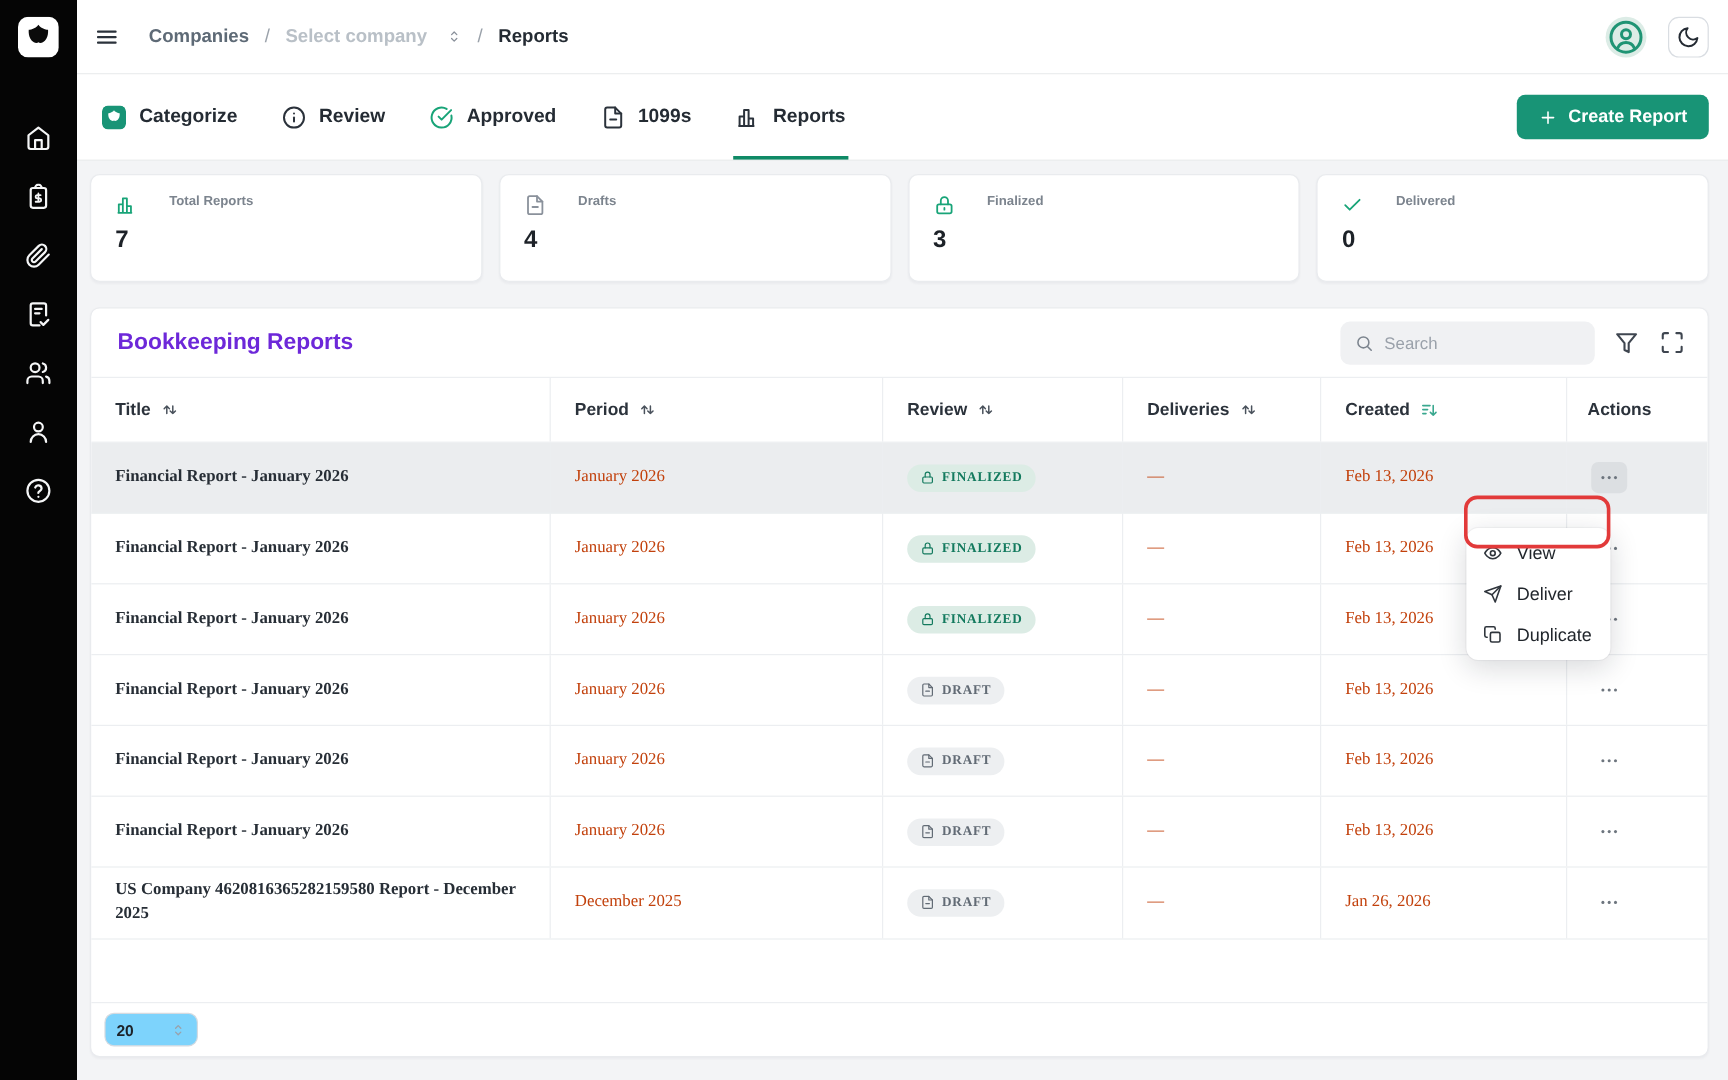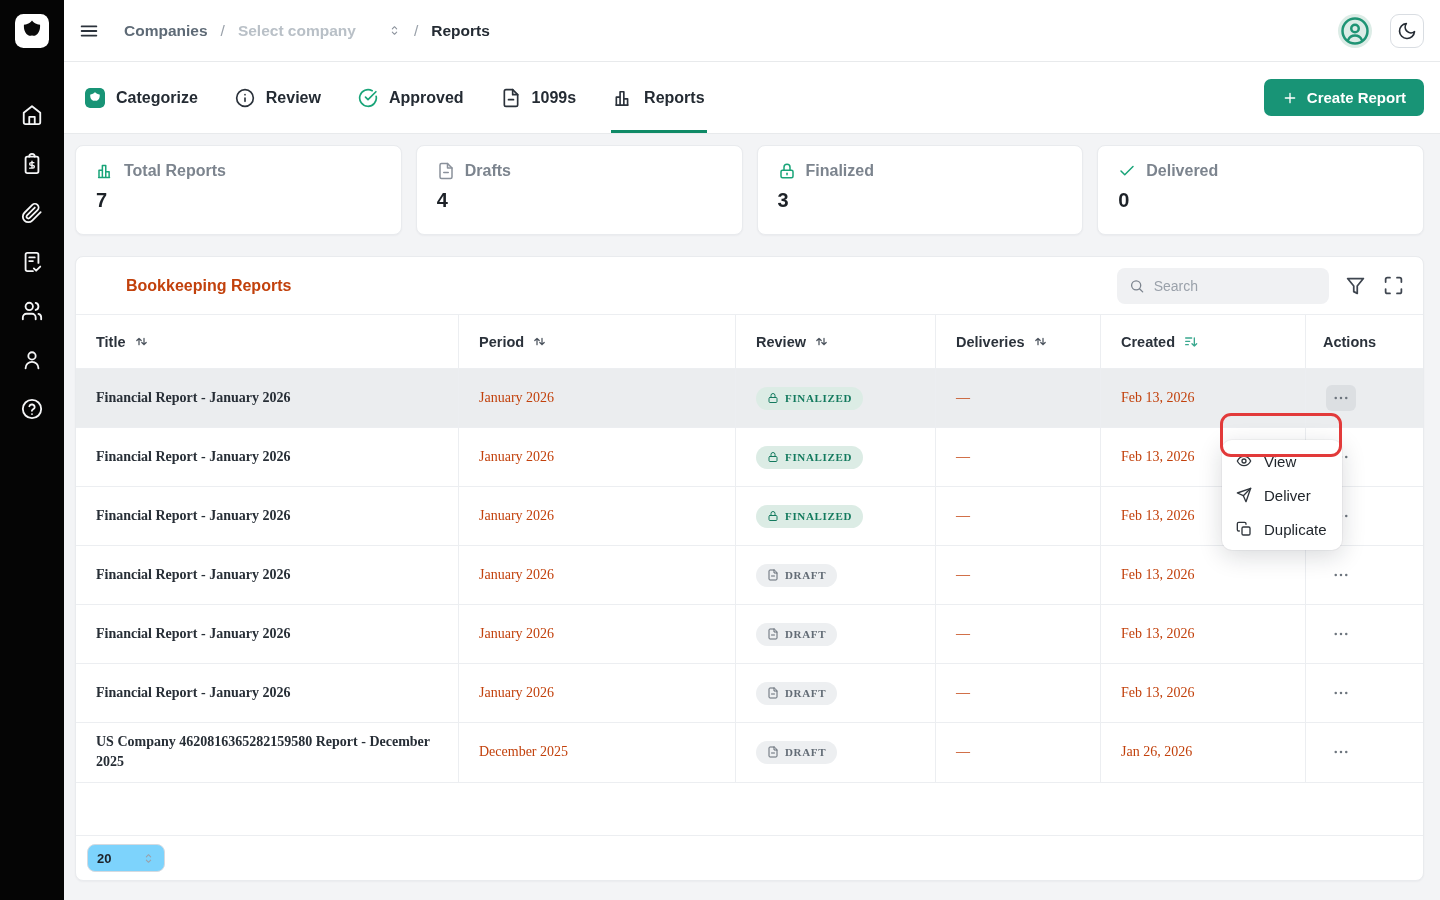--- a/index.html
+++ b/index.html
@@ -15,21 +15,21 @@
   .side-btn { width:22px; height:22px; color:#f5f6f7; background:none; border:none; cursor:pointer; display:flex; }
 
   
   .main { margin-left:64px; }
   .topbar { height:62px; background:#fff; border-bottom:1px solid #e8eaec;
     display:flex; align-items:center; padding:0 16px 0 14px; }
   .hamburger { background:none; border:none; color:#2b323b; width:22px; height:22px; cursor:pointer; display:flex; margin-right:24px; }
   .crumbs { display:flex; align-items:center; gap:13px; font-size:15.5px; }
   .crumb-link { color:#5e6a76; font-weight:600; cursor:pointer; }
   .crumb-sep { color:#9aa1aa; }
-  .crumb-select { color:#b9c0c7; font-weight:600; display:flex; align-items:center; gap:32px; cursor:pointer; }
+  .crumb-select { color:#b9c0c7; font-weight:600; display:flex; align-items:center; gap:16px; cursor:pointer; }
   .crumb-select .icon { color:#8a919b; }
   .crumb-current { color:#242b33; font-weight:700; }
   .topbar-right { margin-left:auto; display:flex; align-items:center; gap:18px; }
   .avatar { width:34px; height:34px; border-radius:50%; background:#dcece6; color:#1f9474;
     display:flex; align-items:center; justify-content:center; border:none; cursor:pointer; }
   .theme-btn { width:34px; height:34px; border-radius:9px; background:#fff; border:1px solid #d9dde2;
     color:#242b33; display:flex; align-items:center; justify-content:center; cursor:pointer; }
 
   
   .tabbar { height:72px; background:#fff; border-bottom:1px solid #e8eaec;
@@ -43,30 +43,30 @@
   .tab .green { color:#18a478; }
   .create-btn { margin-left:auto; align-self:center; height:37px; padding:0 18px; background:#189476; color:#fff;
     border:none; border-radius:7px; font-size:15px; font-weight:600; display:flex; align-items:center; gap:9px;
     cursor:pointer; font-family:inherit; }
 
   
   .content { padding:11px 16px 0 11px; }
   .stats { display:flex; gap:14px; height:90px; }
   .stat-card { flex:1; background:#fff; border:1px solid #e9ebee; border-radius:8px; padding:16px 20px;
     box-shadow:0 1px 2px rgba(16,24,40,.04); }
-  .stat-top { display:flex; align-items:center; gap:10px; color:#7c848e; font-size:16px; font-weight:600; }
+  .stat-top { display:flex; gap:27px; color:#7c848e; font-size:11px; font-weight:600; }
   .stat-top .green { color:#18a478; }
   .stat-top .gray { color:#8a919b; }
   .stat-value { margin-top:9px; font-size:20px; font-weight:700; color:#1d2228; }
 
   
   .panel { margin-top:21px; background:#fff; border:1px solid #e9ebee; border-radius:8px; height:625px;
     display:flex; flex-direction:column; box-shadow:0 1px 2px rgba(16,24,40,.04); overflow:hidden; }
   .panel-header { height:58px; display:flex; align-items:center; padding:0 18px 0 22px; border-bottom:1px solid #eceef1; }
-  .panel-title { font-size:16px; font-weight:700; color:#c2410c;margin-left:28px; }
+  .panel-title { font-size:19px; font-weight:700; color:#6d28d9; }
   .panel-tools { margin-left:auto; display:flex; align-items:center; gap:16px;justify-content:space-between; }
   .searchbox { width:212px; height:36px; background:#f0f1f3; border-radius:8px; display:flex; align-items:center;
     padding:0 12px; gap:9px; color:#7c848e; }
   .searchbox input { border:none; background:transparent; outline:none; font-size:14px; width:100%;
     font-family:inherit; color:#3a414a; }
   .searchbox input::placeholder { color:#9aa1aa; }
   .tool-btn { background:none; border:none; color:#3f4650; width:22px; height:22px; cursor:pointer; display:flex; }
 
   
   :root { --cols:383px 277px 200px 165px 205px minmax(0,1fr); }

